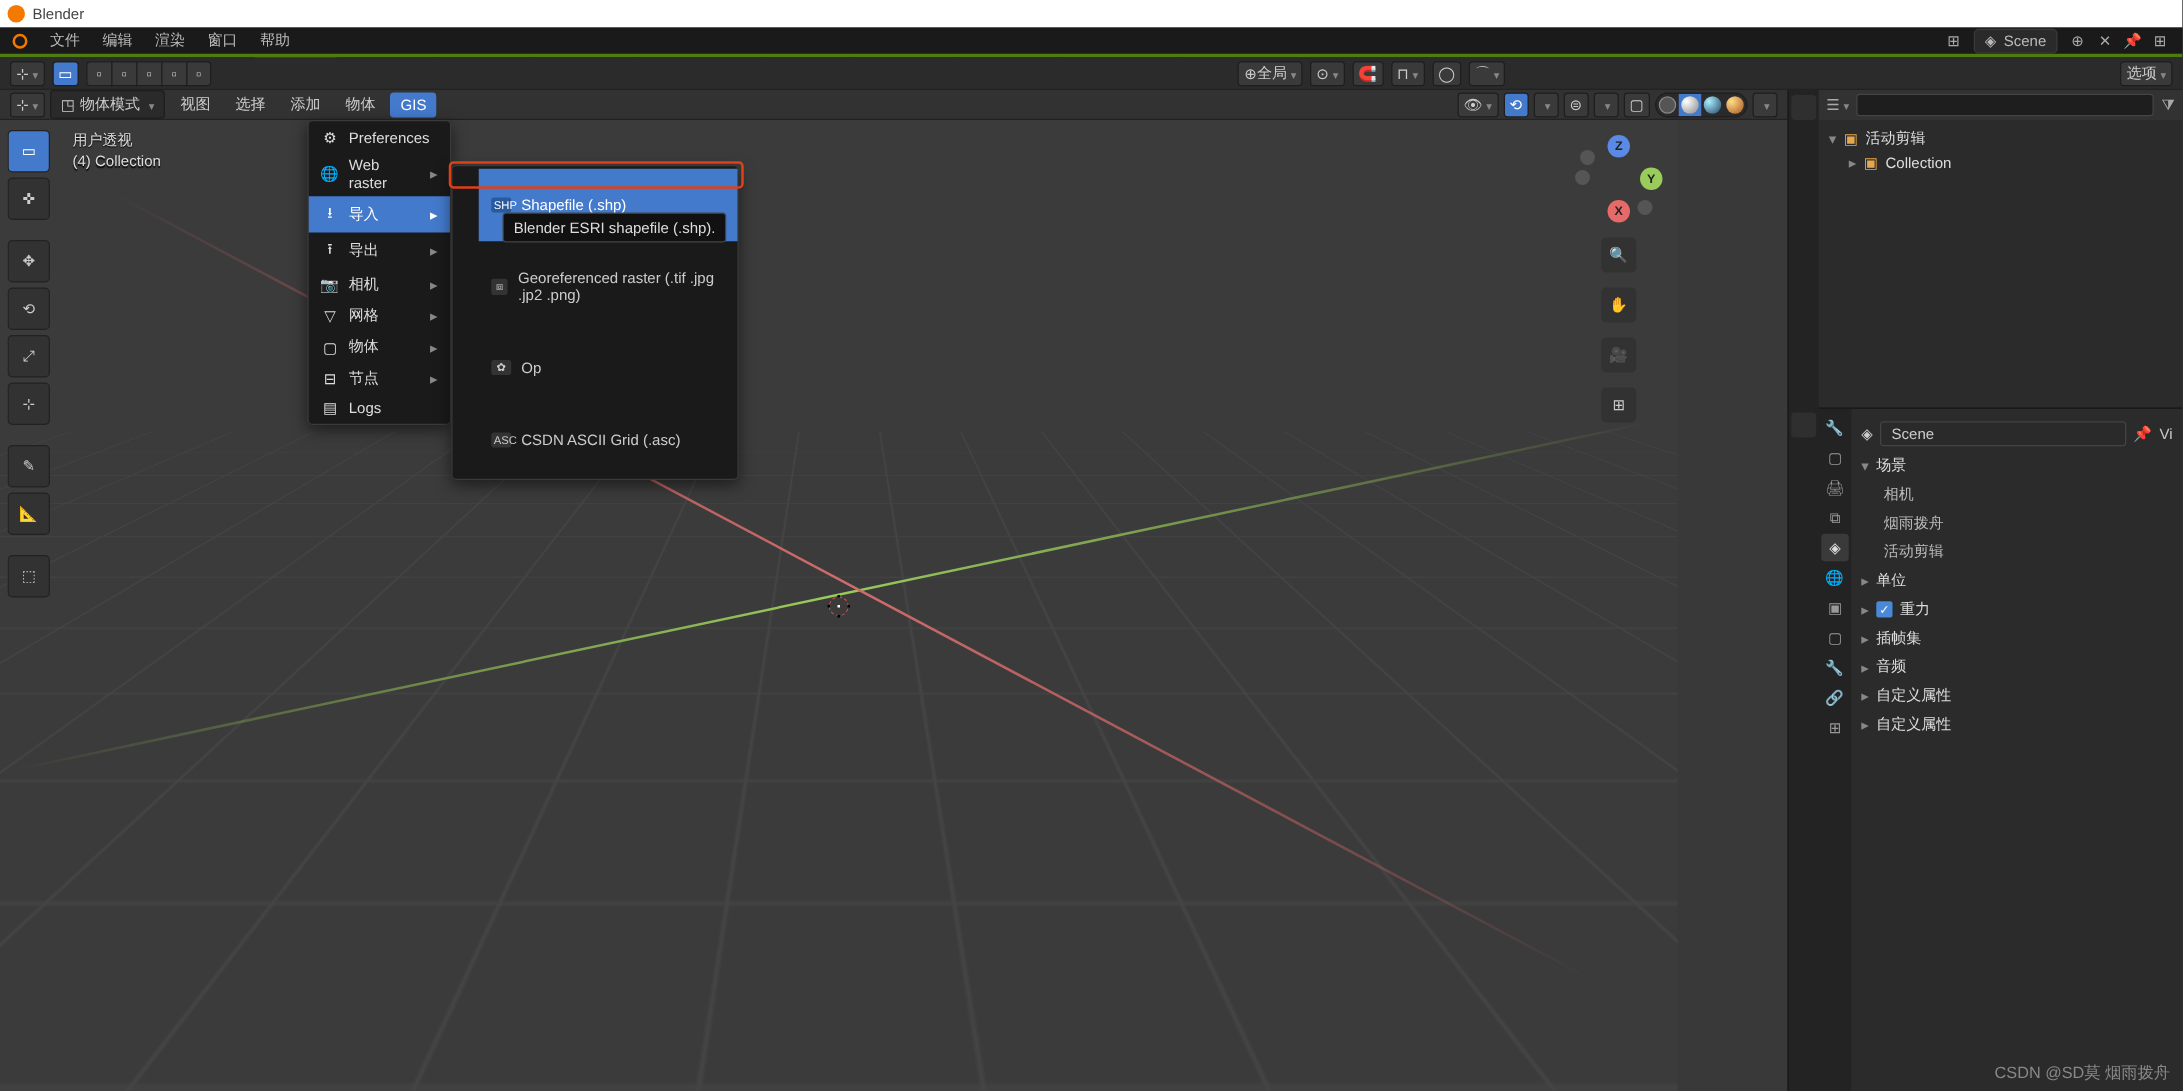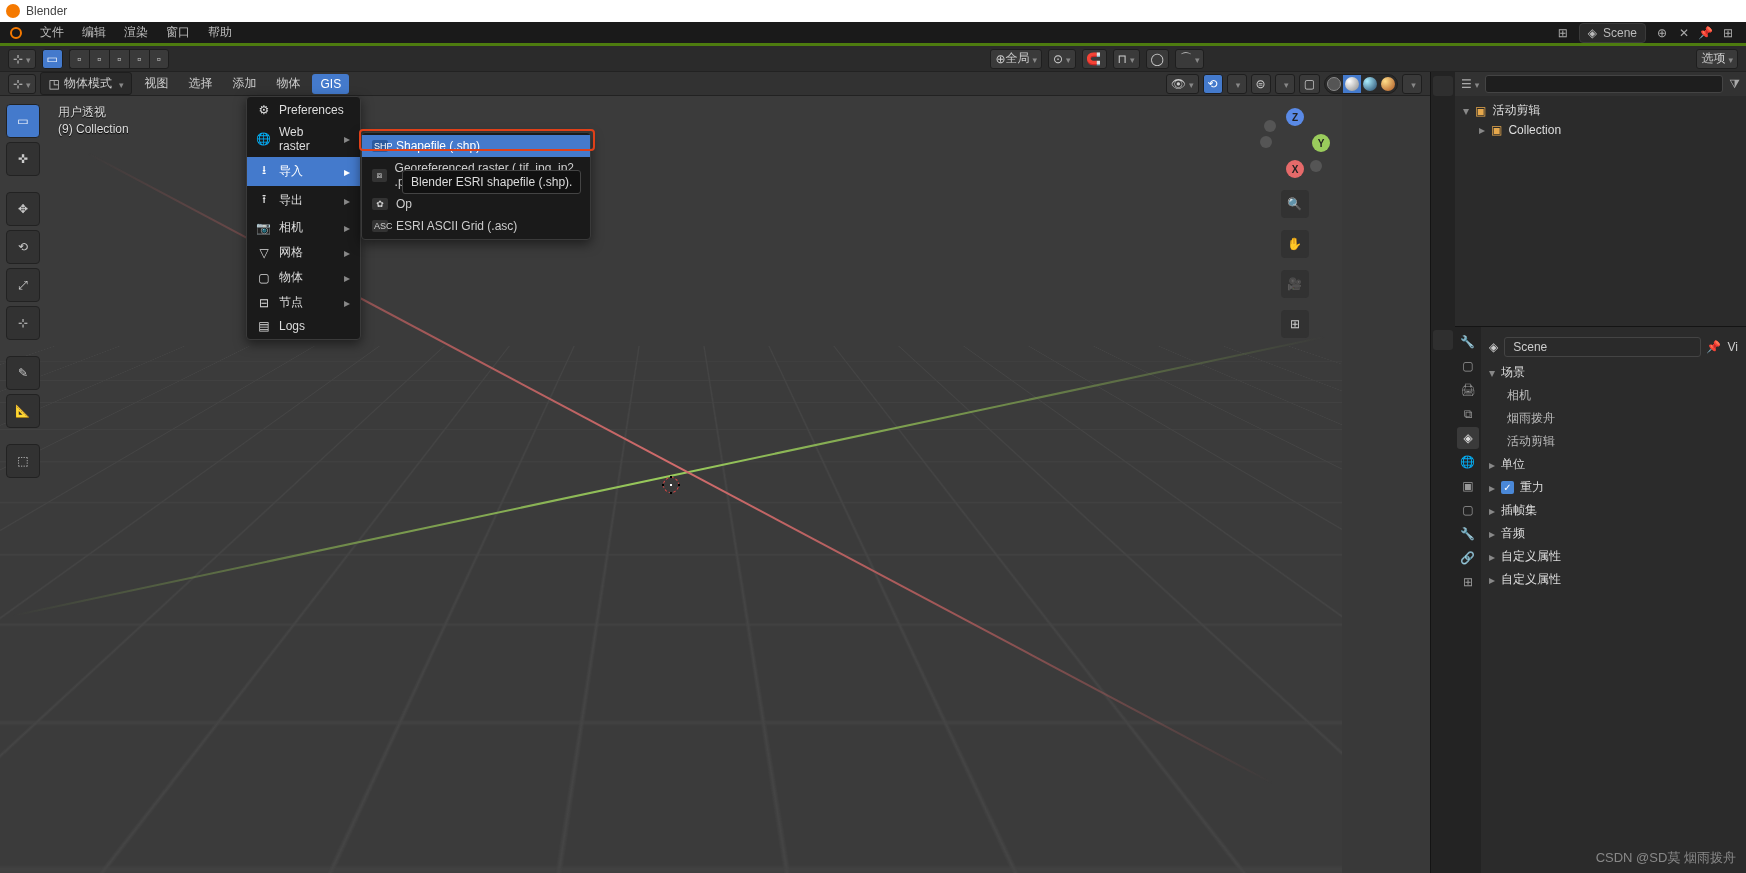--- a/index.html
+++ b/index.html
@@ -86,21 +86,21 @@
 
 
 .gis-menu { position:absolute; left:246px; top:96px; width:115px; background:#1a1a1a; border:1px solid #3a3a3a; border-radius:4px; box-shadow:0 4px 12px rgba(0,0,0,0.5); padding:2px 0; z-index:10;}
 .gis-menu .mi{display:flex;align-items:center;gap:8px;padding:4px 10px;color:#ddd;}
 .gis-menu .mi .ico{width:14px;display:flex;justify-content:center;}
 .gis-menu .mi .arrow{margin-left:auto;color:#888;}
 .gis-menu .mi.hl{background:#447acc;color:#fff;}
 
 
 .import-menu { position:absolute; left:361px; top:132px; width:230px; background:#1a1a1a; border:1px solid #3a3a3a; border-radius:4px; box-shadow:0 4px 12px rgba(0,0,0,0.5); padding:2px 0; z-index:11;}
-.import-menu .mi{display:flex;align-items:center;gap:8px;padding:4px 10px;color:#ccc;}
+.import-menu .mi{display:flex;align-items:center;gap:8px;padding:22px 10px;color:#ccc;margin-left:21px;}
 .import-menu .mi.hl{background:#447acc;color:#fff;}
 .import-menu .mi .ico{width:16px;font-size:9px;background:#333;border-radius:2px;padding:1px 2px;text-align:center;}
 .import-menu .mi.hl .ico{background:#2a5a9e;}
 .red-box{position:absolute;left:359px;top:129px;width:236px;height:22px;border:2px solid #e04018;border-radius:4px;z-index:12;pointer-events:none;}
 
 
 .tooltip{position:absolute;left:402px;top:170px;background:#111;border:1px solid #444;padding:4px 8px;color:#ddd;z-index:13;border-radius:3px;}
 
 
 .right-panels { position:absolute; right:0; top:72px; bottom:0; width:316px; background:#2b2b2b; display:flex; flex-direction:column; border-left:1px solid #141414;}
@@ -245,21 +245,21 @@
 </div>
 
 <div class="viewport">
   <div class="grid"></div>
   <div class="axis-y"></div>
   <div class="axis-x"></div>
   <div class="cursor3d"></div>
 
   <div class="vp-overlay-text">
     <div>用户透视</div>
-    <div>(9) Collection</div>
+    <div>(4) Collection</div>
   </div>
 
   <div class="left-toolbar">
     <div class="tool active">▭</div>
     <div class="tool">✜</div>
     <div class="gap"></div>
     <div class="tool">✥</div>
     <div class="tool">⟲</div>
     <div class="tool">⤢</div>
     <div class="tool">⊹</div>
@@ -340,21 +340,21 @@
   <div class="mi">
       <span class="ico">⧈</span>
       <span>Georeferenced raster (.tif .jpg .jp2 .png)</span>
     </div>
   <div class="mi">
       <span class="ico">✿</span>
       <span>Op</span>
     </div>
   <div class="mi">
       <span class="ico">ASC</span>
-      <span>ESRI ASCII Grid (.asc)</span>
+      <span>CSDN ASCII Grid (.asc)</span>
     </div>
 </div>
 <div class="red-box"></div>
 
 <div class="tooltip">
   <span>Blender ESRI shapefile (.shp).</span>
 </div>
 
 <div class="right-panels">
 

